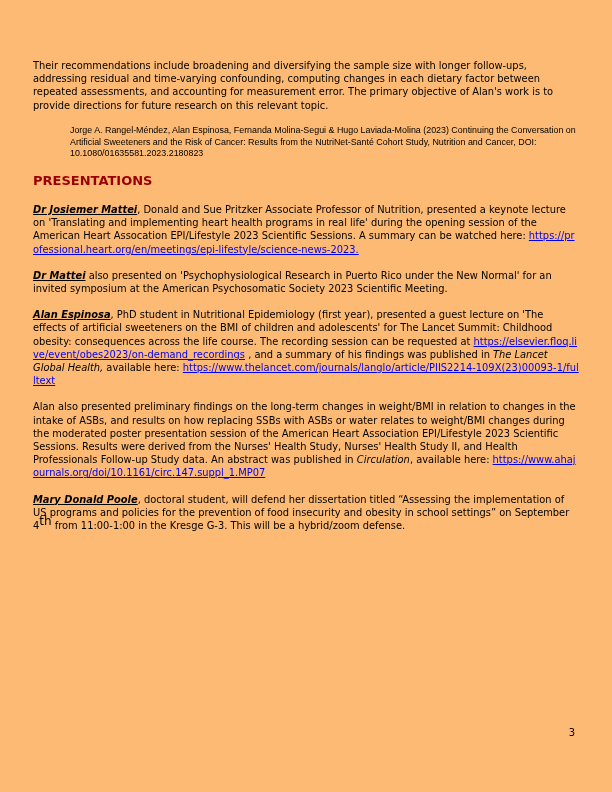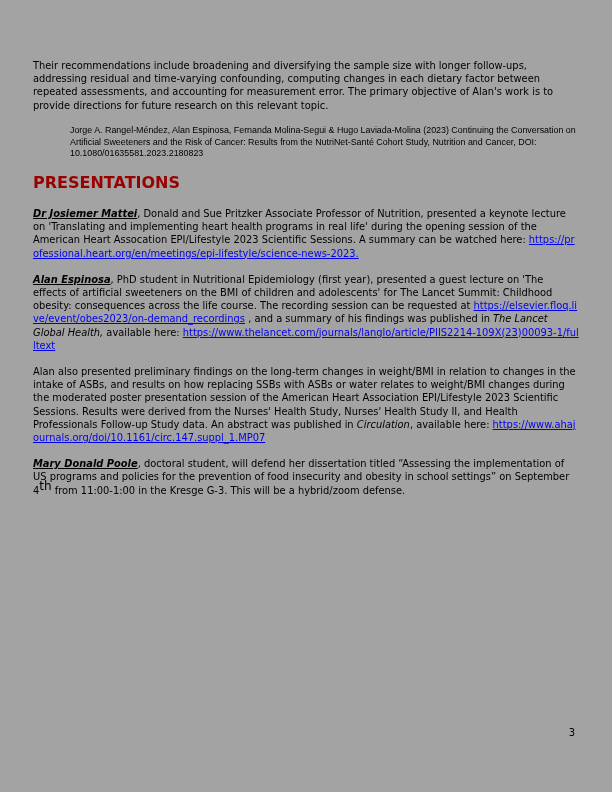--- a/index.html
+++ b/index.html
@@ -4,21 +4,21 @@
 <style>
   html, body {
     margin: 0;
     padding: 0;
     background: #ffffff;
   }
   .page {
     position: relative;
     width: 612px;
     height: 792px;
-    background: #a3a3a3;
+    background: #fdba74;
     box-sizing: border-box;
     padding: 59px 33px 0 33px;
     font-family: "DejaVu Sans", sans-serif;
     color: #000000;
     overflow: hidden;
   }
   .body-para {
     width: 546px;
     font-size: 9.9px;
     line-height: 13.2px;
@@ -26,21 +26,21 @@
     margin: 0 0 13px 0;
   }
   .citation {
     width: 508px;
     margin: 0 12px 13px 37px;
     font-family: "Liberation Sans", sans-serif;
     font-size: 8.9px;
     line-height: 11.7px;
   }
   .section-heading {
-    font-size: 16px;
+    font-size: 13px;
     font-weight: bold;
     color: #990000;
     margin: 13px 0 15px 0;
   }
   .section-heading.defenses {
     margin-top: 27px;
   }
   .bi { font-weight: bold; font-style: italic; text-decoration: underline; }
   .i  { font-style: italic; }
   .sup {
@@ -68,20 +68,21 @@
 <div class="page">
 
   <p class="body-para"><span>Their recommendations include broadening and diversifying the sample size with longer follow-ups, addressing residual and time-varying confounding, computing changes in each dietary factor between repeated assessments, and accounting for measurement error. The primary objective of Alan's work is to provide directions for future research on this relevant topic.</span></p>
 
   <p class="citation">Jorge A. Rangel-Méndez, Alan Espinosa, Fernanda Molina-Segui &amp; Hugo Laviada-Molina (2023) Continuing the Conversation on Artificial Sweeteners and the Risk of Cancer: Results from the NutriNet-Santé Cohort Study, Nutrition and Cancer, DOI: 10.1080/01635581.2023.2180823</p>
 
   <h2 class="section-heading">PRESENTATIONS</h2>
 
   <p class="body-para"><span class="bi">Dr Josiemer Mattei</span><span>, Donald and Sue Pritzker Associate Professor of Nutrition, presented a keynote lecture on 'Translating and implementing heart health programs in real life' during the opening session of the American Heart Assocation EPI/Lifestyle 2023 Scientific Sessions. A summary can be watched here: </span><a class="lnk" href="#">https://professional.heart.org/en/meetings/epi-lifestyle/science-news-2023.</a></p>
 
+  <p class="body-para"><span class="bi">Dr Mattei</span><span> also presented on 'Psychophysiological Research in Puerto Rico under the New Normal' for an invited symposium at the American Psychosomatic Society 2023 Scientific Meeting.</span></p>
 
   <p class="body-para"><span class="bi">Alan Espinosa</span><span>, PhD student in Nutritional Epidemiology (first year), presented a guest lecture on 'The effects of artificial sweeteners on the BMI of children and adolescents' for The Lancet Summit: Childhood obesity: consequences across the life course. The recording session can be requested at </span><a class="lnk" href="#">https://elsevier.floq.live/event/obes2023/on-demand_recordings</a><span> , and a summary of his findings was published in </span><span class="i">The Lancet Global Health,</span><span> available here: </span><a class="lnk" href="#">https://www.thelancet.com/journals/langlo/article/PIIS2214-109X(23)00093-1/fulltext</a></p>
 
   <p class="body-para"><span>Alan also presented preliminary findings on the long-term changes in weight/BMI in relation to changes in the intake of ASBs, and results on how replacing SSBs with ASBs or water relates to weight/BMI changes during the moderated poster presentation session of the American Heart Association EPI/Lifestyle 2023 Scientific Sessions. Results were derived from the Nurses' Health Study, Nurses' Health Study II, and Health Professionals Follow-up Study data. An abstract was published in </span><span class="i">Circulation</span><span>, available here: </span><a class="lnk" href="#">https://www.ahajournals.org/doi/10.1161/circ.147.suppl_1.MP07</a></p>
 
 
   <p class="body-para"><span class="bi">Mary Donald Poole</span><span>, doctoral student, will defend her dissertation titled “Assessing the implementation of US programs and policies for the prevention of food insecurity and obesity in school settings” on September 4</span><span class="sup">th</span><span> from 11:00-1:00 in the Kresge G-3.  This will be a hybrid/zoom defense.</span></p>
 
 
   <div class="page-number">3</div>

